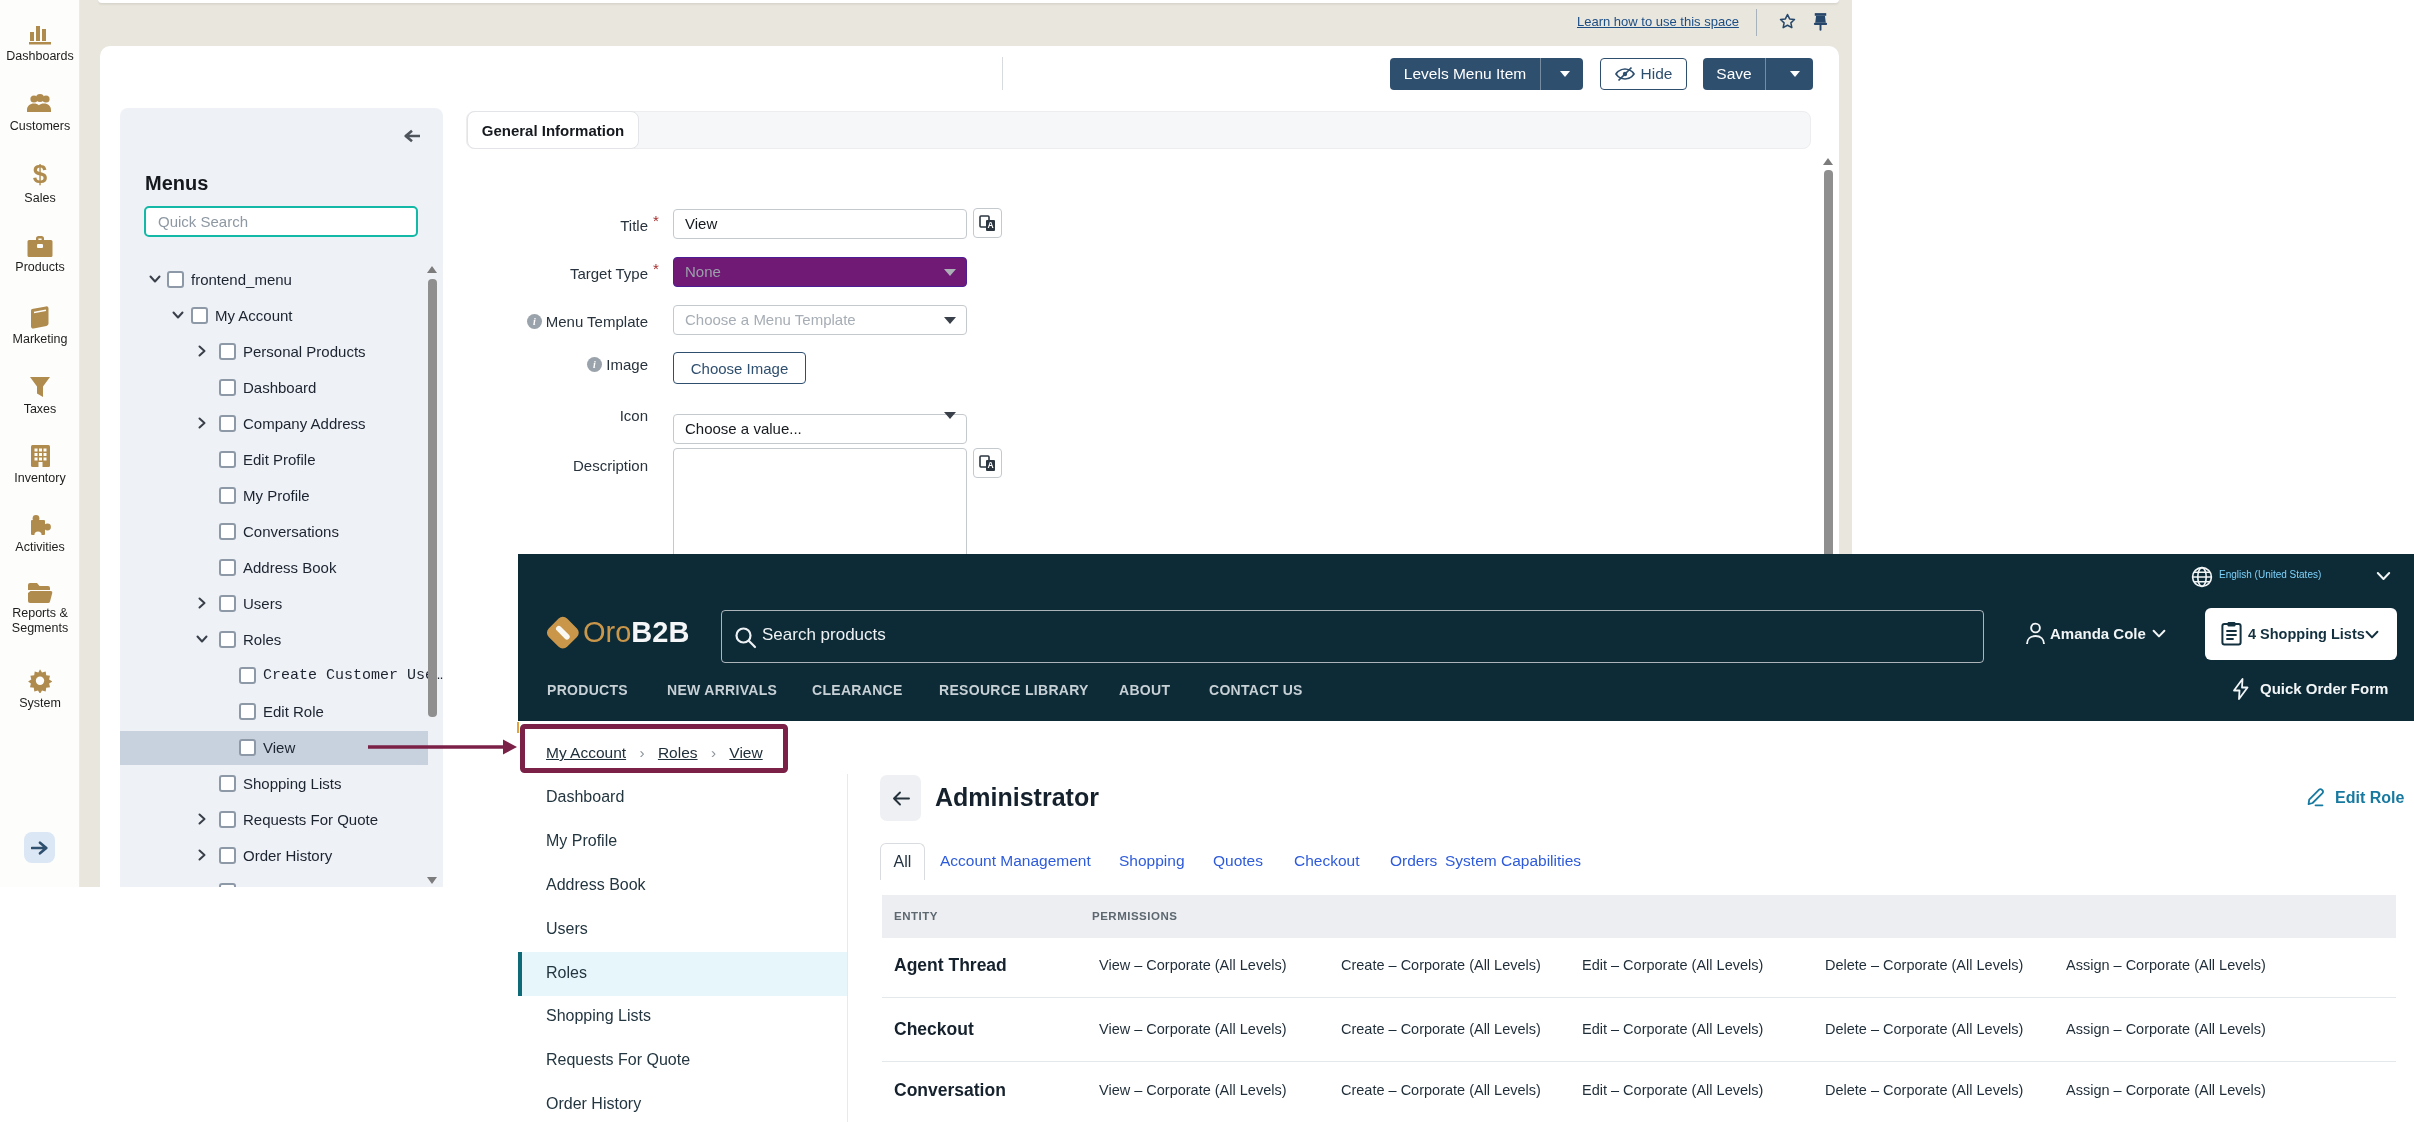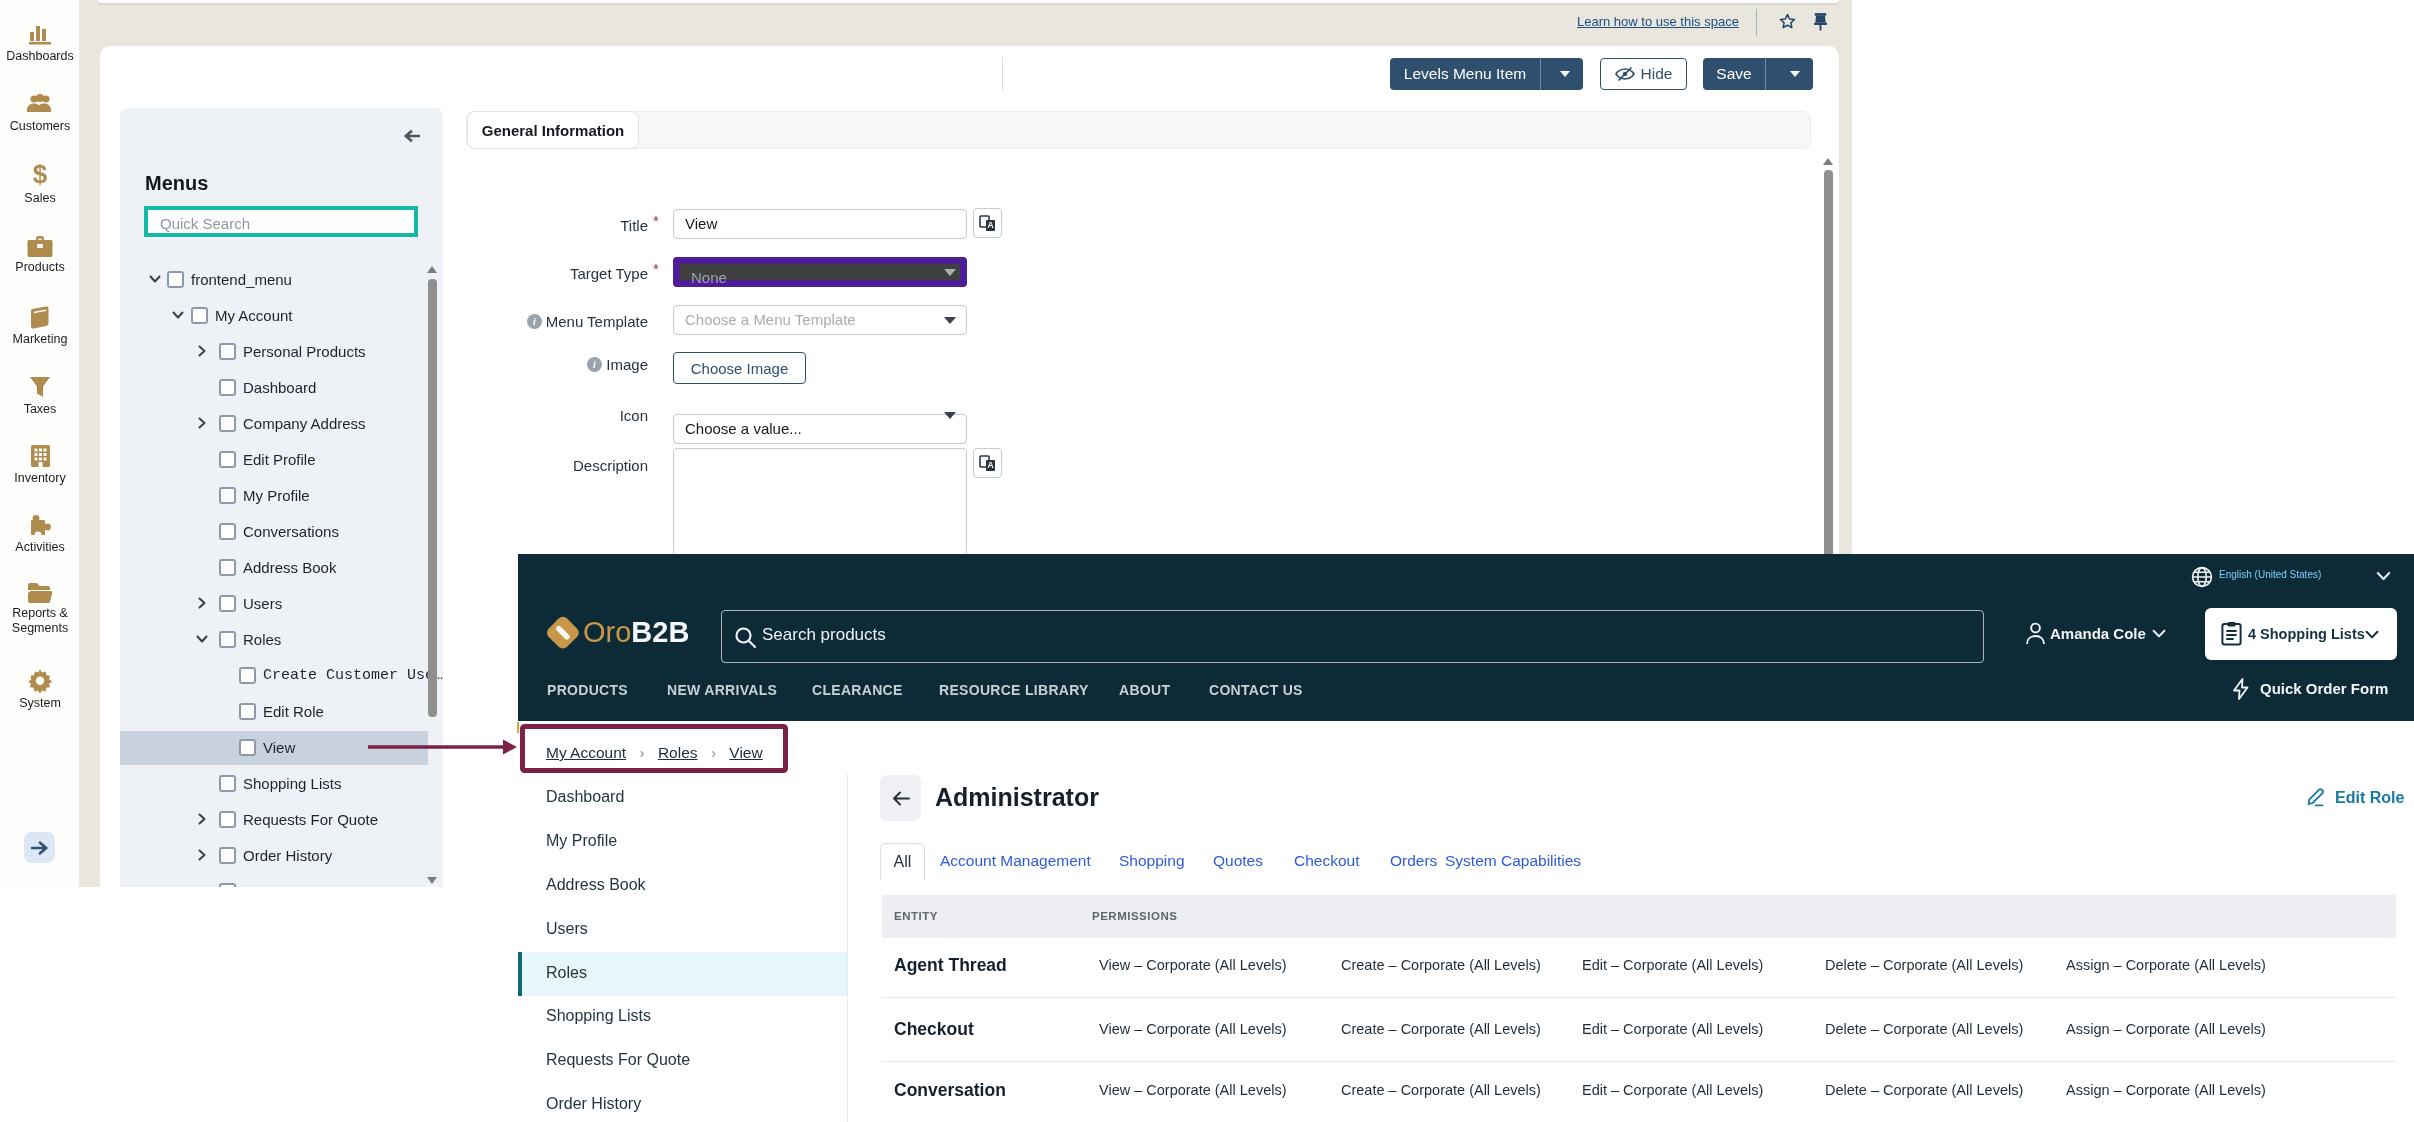--- a/index.html
+++ b/index.html
@@ -34,21 +34,21 @@
   .trow.hl { background:#c8d2df; }
   .chev { position:absolute; top:10px; width:14px; height:14px; color:#39404a; }
   .cbx { position:absolute; top:9px; width:17px; height:17px; background:#fff; border:2px solid #8e99a8; border-radius:3px; }
   .tlabel { position:absolute; top:9px; font-size:15px; color:#1c2430; white-space:nowrap; }
 
   
   .flabel { position:absolute; font-size:15px; color:#28333d; text-align:right; }
   .req { color:#a53030; font-size:15px; }
   .finput { position:absolute; left:573px; width:294px; height:30px; background:#fff; border:1px solid #c4c9ce; border-radius:4px;
     font-size:15px; color:#15191e; line-height:28px; padding-left:11px; }
-  .fsel-dis { background:#404040; border:7px solid #4c1d95; color:#9aa1a9; }
+  .fsel-dis { background:#701a75; border:1px solid #4c1d95; color:#9aa1a9; }
   .ph { color:#a6adb4; }
   .selcaret { position:absolute; width:0; height:0; border-left:6px solid transparent; border-right:6px solid transparent; border-top:7px solid #39404a; }
   .selcaret.dis { border-top-color:#aab0b6; }
   .tbtn { position:absolute; left:873px; width:29px; height:30px; background:#fff; border:1px solid #c4c9ce; border-radius:4px;
     display:flex; align-items:center; justify-content:center; }
   .infoi { position:absolute; width:15px; height:15px; background:#9aa2ab; border-radius:50%; color:#fff; font-size:10px; font-weight:bold;
     text-align:center; line-height:15px; font-family:"Liberation Serif",serif; font-style:italic; }
 
   
   .sbthumb { position:absolute; background:#8f8f8f; border-radius:4px; }
@@ -220,21 +220,21 @@
         </div>
 
       <div class="abs" style="left:366px; top:65px; width:1345px; height:38px; background:#f6f7f9; border:1px solid #ededef; border-radius:8px;"></div>
       <div class="abs" style="left:367px; top:65px; width:172px; height:38px; background:#fff; border:1px solid #e2e4e8; border-radius:8px; display:flex; align-items:center; justify-content:center; font-size:15px; font-weight:bold; color:#15191e;">General Information</div>
 
       <div class="abs" style="left:20px; top:62px; width:323px; height:779px; background:#eef1f6; border-radius:8px 8px 0 0;"></div>
       <svg class="abs" style="left:304px; top:83px;" width="17" height="14" viewBox="0 0 17 14">
           <path d="M16 7H3M8 1.7L1.7 7 8 12.3" stroke="#4e545c" stroke-width="2.6" fill="none" stroke-linejoin="round"></path>
         </svg>
       <div class="abs" style="left:45px; top:126px; font-size:20px; font-weight:bold; color:#15191e;">Menus</div>
-      <div class="abs" style="left:44px; top:160px; width:274px; height:31px; background:#fff; border:4px solid #14b8a6; border-radius:0; font-size:15px; color:#8e98a2; line-height:27px; padding-left:12px;">Quick Search</div>
+      <div class="abs" style="left:44px; top:160px; width:274px; height:31px; background:#fff; border:2px solid #14b8a6; border-radius:5px; font-size:15px; color:#8e98a2; line-height:27px; padding-left:12px;">Quick Search</div>
 
       <div id="tree">
 
         <div class="trow" style="top:216px;">
             <svg class="chev" style="left:28px;" width="14" height="14" viewBox="0 0 14 14">
               <path d="M2.5 4.5L7 9.5l4.5-5" stroke="#39404a" stroke-width="2" fill="none" stroke-linecap="round" stroke-linejoin="round"></path>
             </svg>
             <div class="cbx" style="left:47px;"></div>
             <div class="tlabel" style="left:71px;">frontend_menu</div>
           </div>

